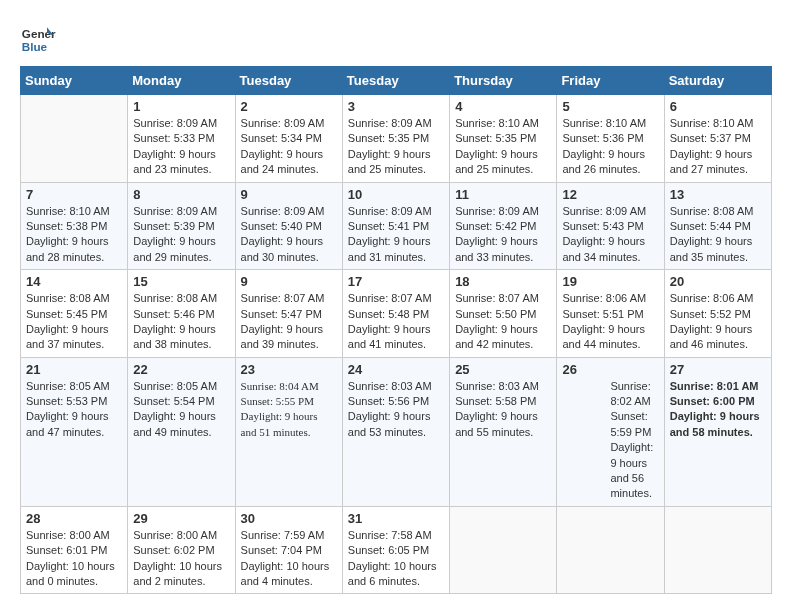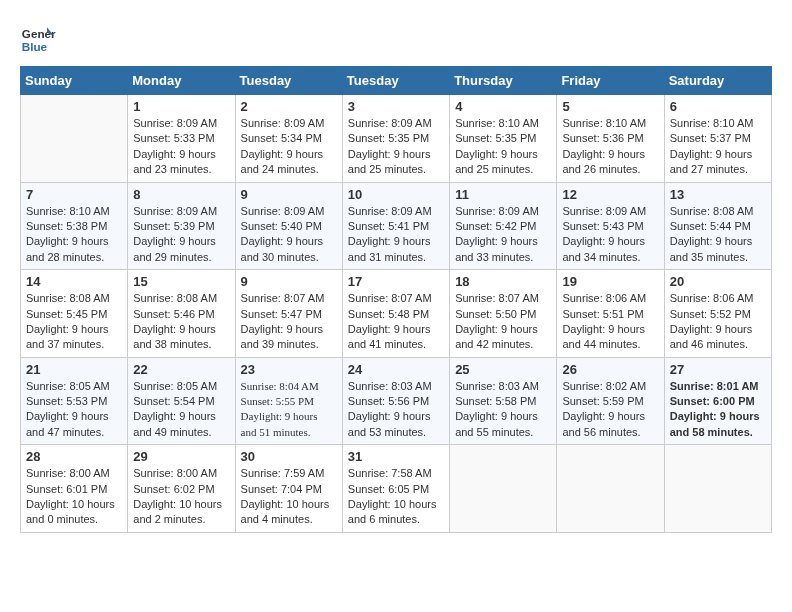--- a/index.html
+++ b/index.html
@@ -288,21 +288,21 @@
         </td>
         <td>
           <span class="day-num">25</span>
           <div class="day-info" style="white-space: pre-line;">Sunrise: 8:03 AM
 Sunset: 5:58 PM
 Daylight: 9 hours
 and 55 minutes.</div>
         </td>
         <td>
           <span class="day-num">26</span>
-          <div class="day-info" style="white-space: pre-line;">Sunrise: 8:02 AM
+          <div class="day-info" style="white-space: pre-line; margin-left: 48px;">Sunrise: 8:02 AM
 Sunset: 5:59 PM
 Daylight: 9 hours
 and 56 minutes.</div>
         </td>
         <td>
           <span class="day-num">27</span>
           <div class="day-info" style="white-space: pre-line; font-weight: bold;">Sunrise: 8:01 AM
 Sunset: 6:00 PM
 Daylight: 9 hours
 and 58 minutes.</div>

